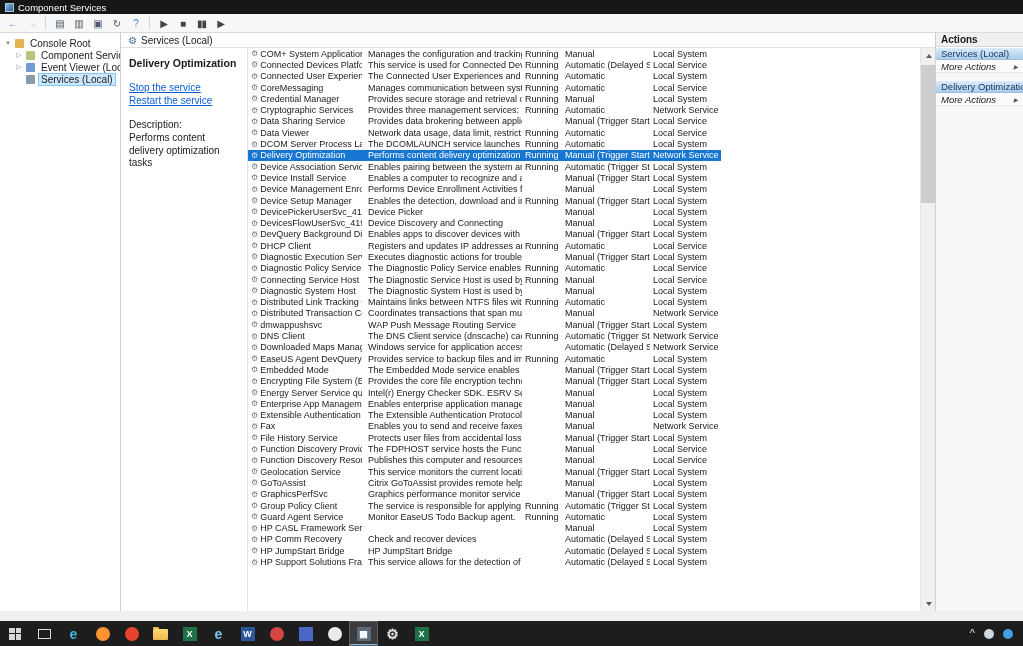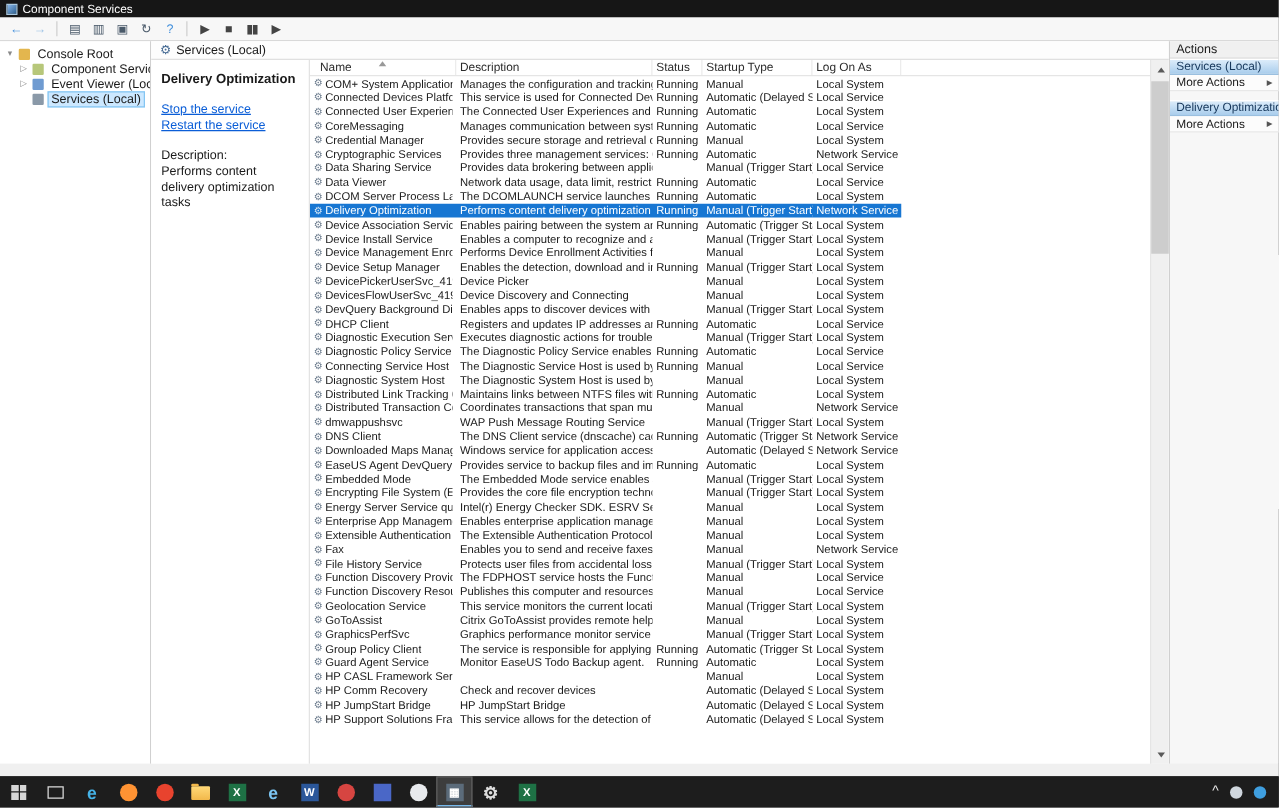--- a/index.html
+++ b/index.html
@@ -68,23 +68,23 @@
   .scroll-btn.down::after { content:""; border-left:3px solid transparent; border-right:3px solid transparent; border-top:4px solid #5a5a5a; }
   .scroll-track { flex:1; position:relative; }
   .scroll-thumb { position:absolute; top:2px; left:0; width:100%; height:138px; background:#cdcdcd; }
 
   .tabbar { height:14px; background:#f0f0f0; border-top:1px solid #b0b0b0; display:flex; align-items:flex-start; padding-left:8px; font-size:9.5px; flex:none; }
   .tab { padding:0 7px; height:12px; display:flex; align-items:center; border:1px solid #9a9a9a; border-top:none; margin-right:2px; background:#f0f0f0; border-radius:0 0 2px 2px; }
   .tab.active { background:#fff; height:13px; }
 
   
   .actions-pane { width:87px; background:#f7f7f7; display:flex; flex-direction:column; font-size:9.5px; flex:none; overflow:hidden; }
-  .actions-title { height:14px; display:flex; align-items:center; padding:0 5px; font-weight:normal; font-size:10px; border-bottom:1px solid #d9d9d9; background:#f0f0f0; flex:none; }
+  .actions-title { height:14px; display:flex; align-items:center; padding:0 5px; font-weight:bold; font-size:10px; border-bottom:1px solid #d9d9d9; background:#f0f0f0; flex:none; }
   .action-section-header { height:13px; display:flex; align-items:center; padding:0 5px; background:linear-gradient(var(--actions-header-from,#dcecfa),var(--actions-header-to,#a9cdec)); border-top:1px solid #fff; border-bottom:1px solid #9abfdf; color:#15365a; white-space:nowrap; overflow:hidden; flex:none; }
-  .action-item { height:13px; display:flex; align-items:center; justify-content:space-between; padding:0 5px; background:#fcfcfc; border-bottom:1px solid #e8e8e8; flex:none; }
+  .action-item { height:13px; display:flex; align-items:center; justify-content:space-between; padding:0 5px; background:#fcfcfc; border-bottom:1px solid #e8e8e8; flex:none;font-style:italic; }
   .action-item .arr { font-size:6px; color:#555; }
   .action-gap { height:7px; flex:none; }
 
   .window-bottom { height:10px; background:#f0f0f0; flex:none; }
 
   
   .taskbar { height:25px; background:var(--taskbar-bg,#1d1d1d); display:flex; align-items:stretch; color:#fff; flex:none; }
   .start-btn { width:30px; display:flex; align-items:center; justify-content:center; flex:none; }
   .win-logo { display:grid; grid-template-columns:5.5px 5.5px; grid-template-rows:5.5px 5.5px; gap:1px; }
   .win-logo span { background:#d6d6d6; }
@@ -173,29 +173,20 @@
             <div class="info-title">Delivery Optimization</div>
             <div>
                 <span class="info-link">Stop the service</span>
                 <span class="info-link">Restart the service</span>
               </div>
             <div class="info-desc-label">Description:</div>
             <div class="info-desc">Performs content delivery optimization tasks</div>
           </div>
 
           <div class="list-area">
-            <div class="list-header">
-              <span class="sort-arrow"></span>
-            <div class="col-h c0">Name</div>
-                <div class="col-h c1">Description</div>
-                <div class="col-h c2">Status</div>
-                <div class="col-h c3">Startup Type</div>
-                <div class="col-h c4">Log On As</div>
-                <div class="col-h col-fill"></div>
-              </div>
             <div class="list-body">
                 <div class="svc-row">
                   <div class="cell c0">
                     <span class="gear">⚙</span>
                     <span class="nm">COM+ System Application</span>
                   </div>
                   <div class="cell c1">Manages the configuration and tracking of Com...</div>
                   <div class="cell c2">Running</div>
                   <div class="cell c3">Manual</div>
                   <div class="cell c4">Local System</div>

